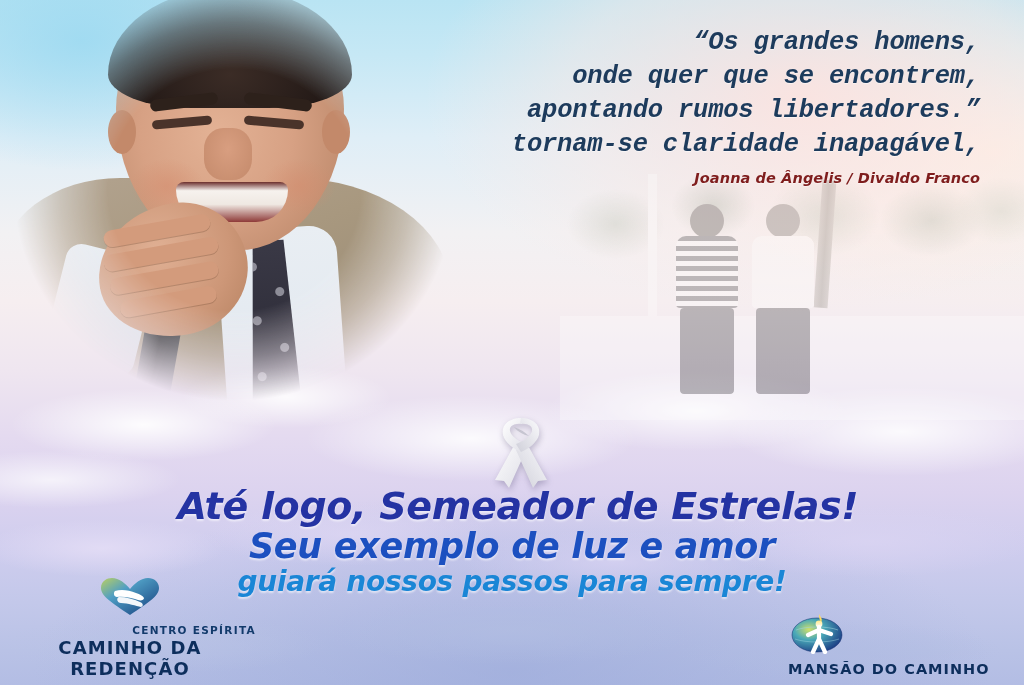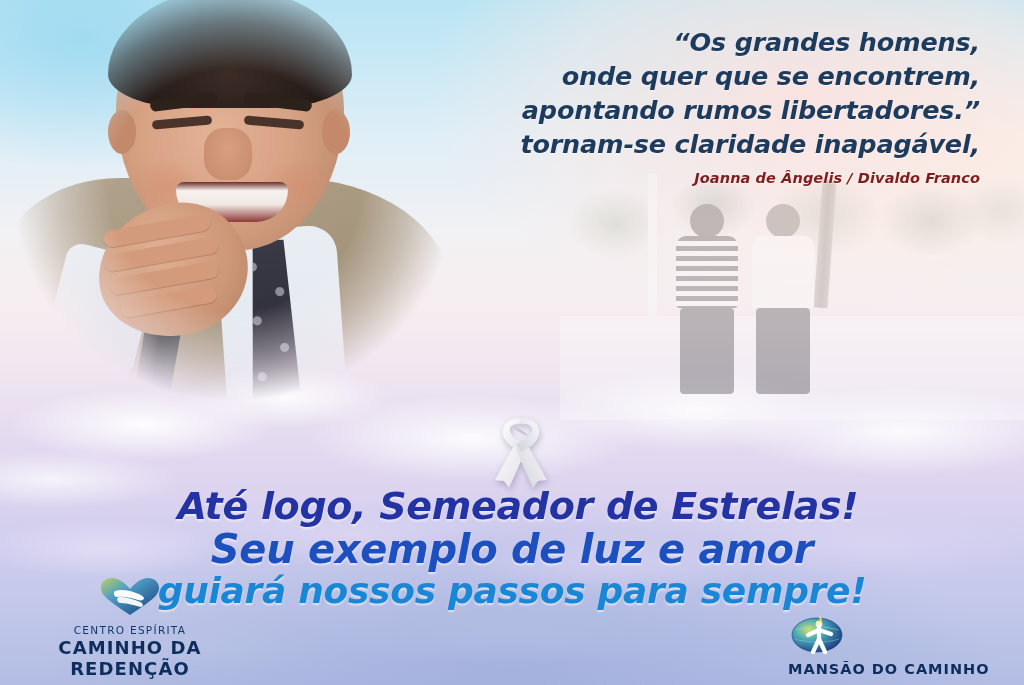--- a/index.html
+++ b/index.html
@@ -208,20 +208,21 @@
     right: 44px; top: 26px;
     width: 560px;
     text-align: right;
     color: #1d3b5c;
     font-style: italic;
     font-weight: bold;
     font-size: 25.5px;
     line-height: 1.33;
     letter-spacing: -0.2px;
     text-shadow: 0 1px 1px rgba(255,255,255,.55);
+    font-family: Liberation Mono, monospace;
   }
   .quote .ln { display:block; white-space: nowrap; }
   .attribution {
     position: absolute;
     right: 44px; top: 170px;
     width: 560px;
     text-align: right;
     color: #7f1d1d;
     font-style: italic;
     font-weight: bold;
@@ -239,38 +240,39 @@
   
   .headline {
     position:absolute; left:0; right:0; top:486px;
     text-align:center;
     font-style: italic;
     font-weight: bold;
     letter-spacing:-0.3px;
   }
   .headline .l1 { font-size: 38px; color:#2433a3; line-height:1.07; display:block;
                   text-shadow: 0 2px 2px rgba(255,255,255,.55); margin-left: 12px; }
-  .headline .l2 { font-size: 40px; color:#1c50c0; line-height:1.12; display:block;
+  .headline .l2 { font-size: 35px; color:#1c50c0; line-height:1.12; display:block;
                   text-shadow: 0 2px 2px rgba(255,255,255,.55); }
-  .headline .l3 { font-size: 36px; color:#1a86d6; line-height:1.12; display:block;
+  .headline .l3 { font-size: 28px; color:#1a86d6; line-height:1.12; display:block;
                   text-shadow: 0 2px 2px rgba(255,255,255,.55); }
 
   
   .logo-left {
     position:absolute; left:4px; bottom:6px; width:252px;
     text-align:center;
   }
   .logo-right {
     position:absolute; right:6px; bottom:8px; width:230px;
     text-align:left;
   }
   .logo-mark { display:block; margin:0 auto 3px; }
   .ce-line1 {
-    display:block; color:#123a6b; font-weight:normal; font-size:10.5px;
+    display:block; color:#123a6b; font-weight:bold; font-size:10.5px;
     letter-spacing:1.3px;
+    text-align:right;
   }
   .ce-line2 {
     display:block; color:#0d2e5c; font-weight:bold; font-size:18px;
     letter-spacing:1.1px; margin-top:1px;
   }
   .mc-line {
     display:block; color:#0d2e5c; font-weight:bold; font-size:14.5px;
     letter-spacing:1.0px; margin-top:2px;
   }
 </style>

